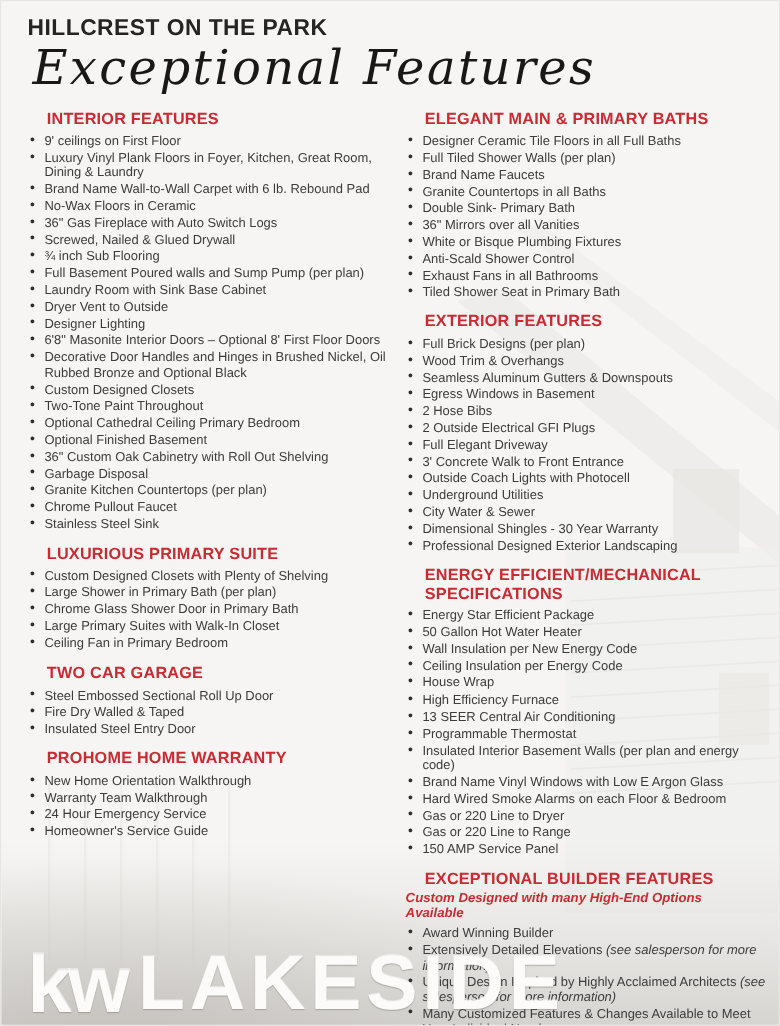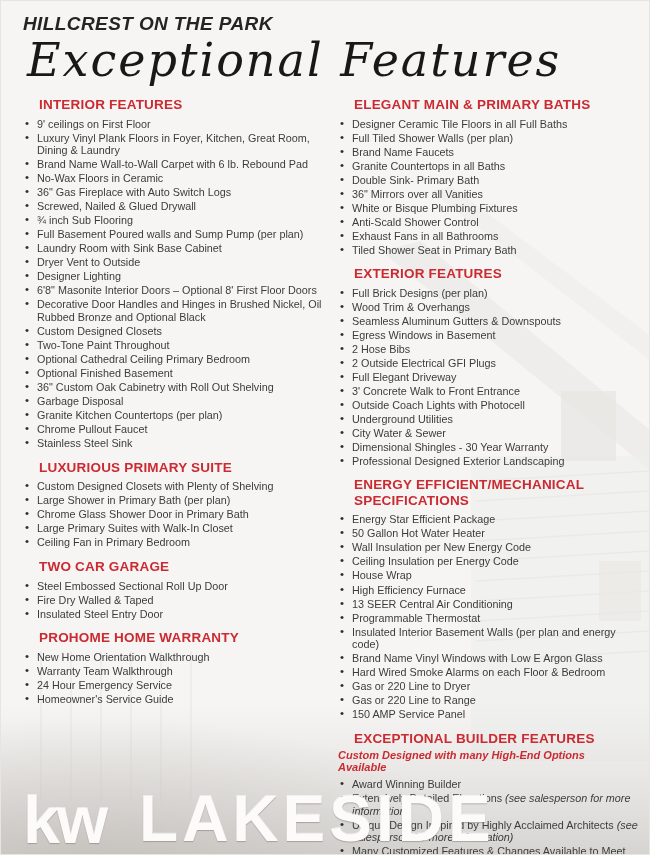--- a/index.html
+++ b/index.html
@@ -9,25 +9,25 @@
   .page {
     position:relative; width:650px; height:855px; overflow:hidden;
     background:#f6f5f3; border:1px solid #e6e5e3;
   }
   .bg { position:absolute; inset:0; z-index:0; }
   .content { position:relative; z-index:1; }
 
   
   .header { padding:12px 0 0 22px; }
   .community {
-    font-size:19px; font-weight:bold; letter-spacing:0.4px; color:#242424;font-style:italic;
+    font-size:19px; font-weight:bold; letter-spacing:0.4px; color:#242424;
   }
   .script-title {
     font-family:"DejaVu Serif", serif; font-style:italic;
-    font-size:46px; color:#181818; line-height:1.0;
+    font-size:40px; color:#181818; line-height:1.0;
     margin:2px 0 0 4px; letter-spacing:2px;
   }
 
   
   .columns { display:flex; align-items:flex-start; padding:14px 10px 0 22px; }
   .col-left  { width:304px; margin-right:12px; }
   .col-right { width:302px; }
 
   .feature-section { margin:0; }
   .section-heading {
@@ -50,21 +50,21 @@
     color:#2d2d2d; font-size:11.5px;
   }
   .feature-item em { font-style:italic; }
 
   
   .logo {
     position:absolute; left:22px; bottom:8px; z-index:2;
     color:#fcfbfa;
     text-shadow:0 1px 1px rgba(110,105,100,0.45), 0 -1px 0 rgba(255,255,255,0.55);
   }
-  .logo-row1 { display:flex; align-items:flex-end;gap:24px; }
+  .logo-row1 { display:flex; align-items:flex-end; }
   .logo-kw {
     font-size:66px; font-weight:bold; line-height:0.78; letter-spacing:-3px;
   }
   .logo-name {
     font-size:64px; font-weight:bold; letter-spacing:4px;
     line-height:0.85; margin-left:10px;
   }
   .logo-sub {
     font-size:22px; font-weight:normal; letter-spacing:2.6px;
     margin-top:5px; color:#f3f2f0;

